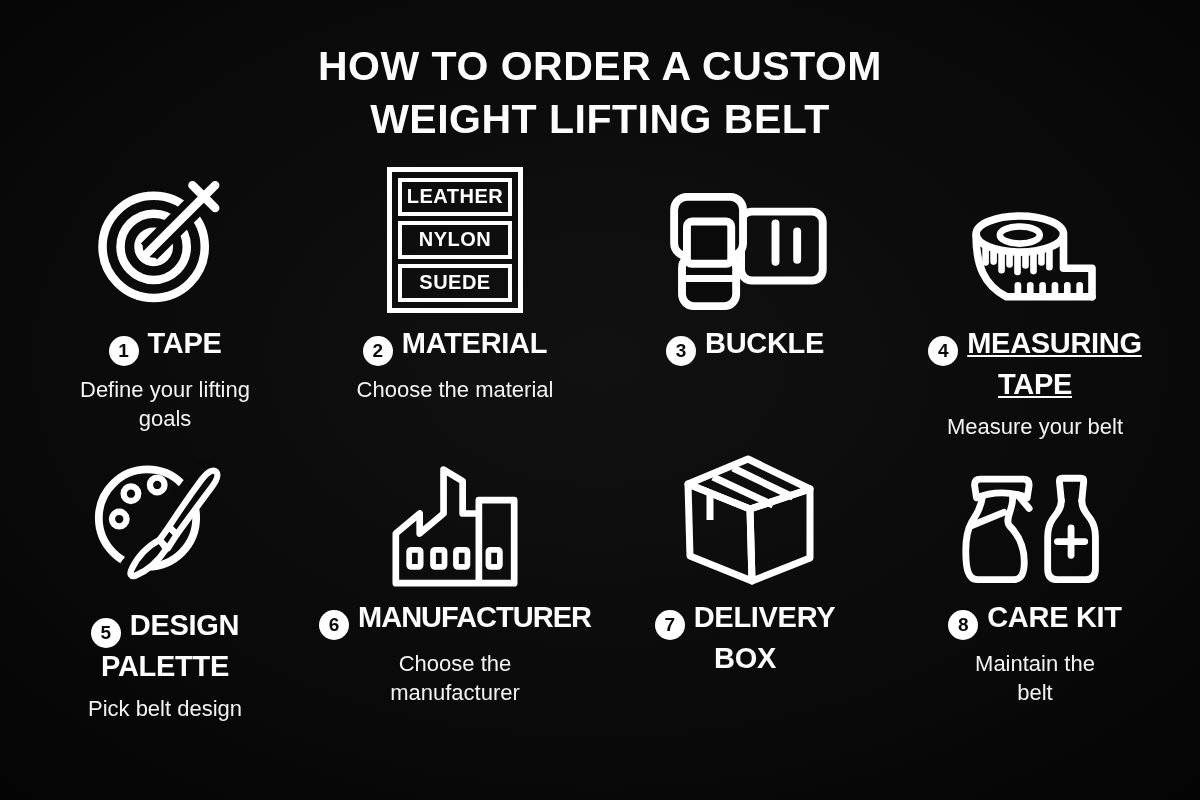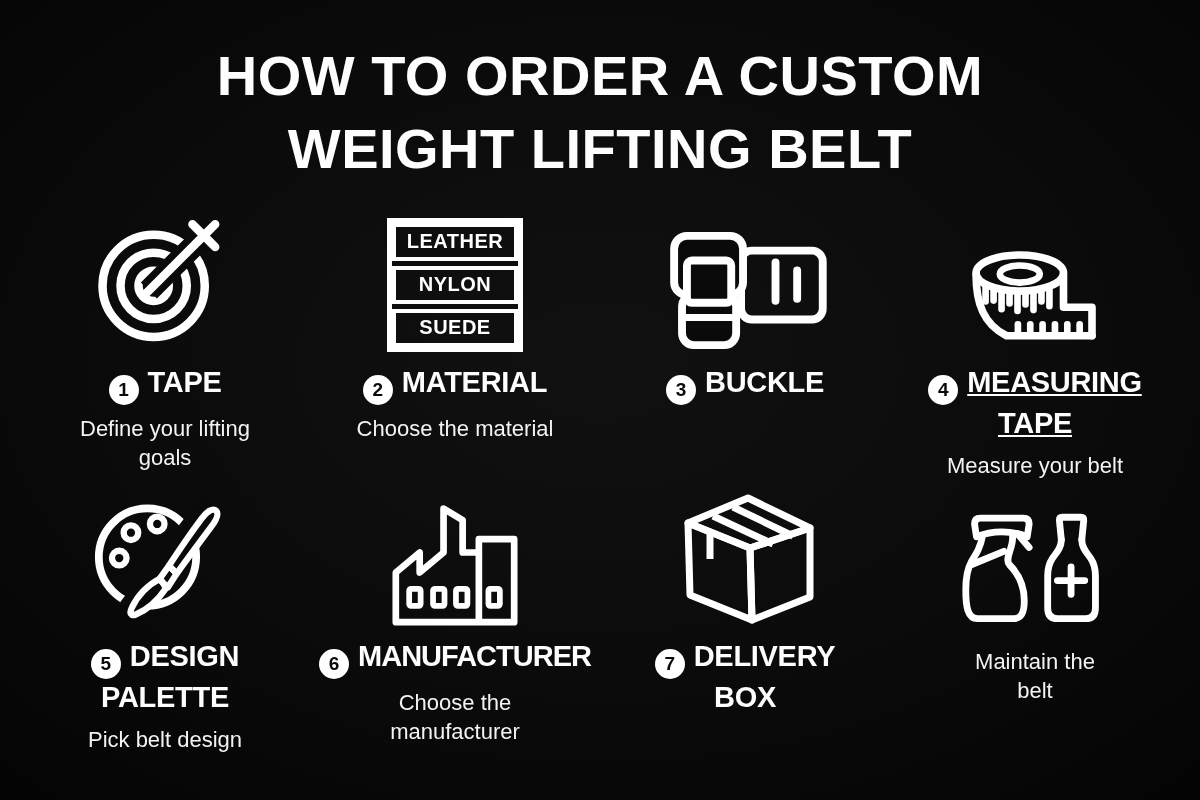--- a/index.html
+++ b/index.html
@@ -7,51 +7,51 @@
     width:1200px;height:800px;overflow:hidden;
     background:#050505;
     font-family:"Liberation Sans", sans-serif;
   }
   .canvas{
     position:relative;width:1200px;height:800px;color:#fff;
     background:radial-gradient(ellipse 900px 600px at 50% 45%, #111111 0%, #0a0a0a 60%, #040404 100%);
   }
   .title{
     padding-top:40px;text-align:center;font-weight:700;
-    font-size:56px;line-height:1.3;letter-spacing:.5px;color:#fdfdfd;
+    font-size:41px;line-height:1.3;letter-spacing:.5px;color:#fdfdfd;
   }
   .grid{
     width:1160px;margin:24px auto 0;
     display:grid;grid-template-columns:repeat(4,1fr);row-gap:4px;
   }
   .step{display:flex;flex-direction:column;align-items:center;text-align:center;}
   .icon-box{height:142px;display:flex;align-items:flex-end;justify-content:center;margin-bottom:12px;}
   .icon-svg{stroke:#fff;fill:none;}
   .step-title{
     font-size:29px;font-weight:700;line-height:1.28;letter-spacing:-.3px;
     max-width:250px;color:#fdfdfd;
   }
   .step:nth-child(4) .step-title{max-width:225px;text-decoration:underline;}
-  .step:nth-child(5) .step-title{max-width:230px;}
+  .step:nth-child(5) .step-title{max-width:230px;margin-top:8px;}
   .step:nth-child(6) .step-title{max-width:315px;letter-spacing:-1px;}
   .step:nth-child(7) .step-title{max-width:230px;}
   .badge{
     display:inline-flex;align-items:center;justify-content:center;
     width:30px;height:30px;border-radius:50%;background:#fff;color:#0a0a0a;
     font-size:19px;font-weight:700;margin-right:9px;vertical-align:-4px;letter-spacing:0;
   }
   .step-desc{
     font-size:22px;font-weight:400;line-height:1.32;margin-top:9px;
     max-width:205px;color:#f3f3f3;
   }
   .step:nth-child(1) .step-desc{max-width:185px;}
   .step:nth-child(8) .step-desc{max-width:135px;}
   
   .material-box{
-    width:136px;border:5px solid #fff;box-sizing:border-box;
+    width:136px;border:5px solid #fff;padding:6px;box-sizing:border-box;
     display:flex;flex-direction:column;gap:5px;background:transparent;
   }
   .material-row{
     border:4px solid #fff;height:30px;display:flex;align-items:center;justify-content:center;
     font-size:20px;font-weight:700;letter-spacing:.5px;color:#fff;white-space:nowrap;
   }
 </style>
 </head>
 <body>
 
@@ -202,17 +202,18 @@
             <line x1="62" y1="30" x2="74" y2="44"></line>
             <path d="M26,33 C24,44 20,50 15,58 C10,67 9,75 9,87 C9,105 11,117 21,117 L58,117 C66,117 69,111 69,99 C69,84 64,72 54,62 C48,56 58,44 57,33"></path>
             <line x1="14" y1="62" x2="48" y2="48"></line>
             <path d="M107,36 L105,16 Q105,13 108,13 L127,13 Q130,13 130,16 L128,36"></path>
             <path d="M107,36 C107,45 102,49 98,55 C94,61 93,65 93,73 L93,106 C93,113 96,117 103,117 L132,117 C139,117 142,113 142,106 L142,73 C142,65 141,61 137,55 C133,49 128,45 128,36"></path>
             <line x1="103" y1="78" x2="131" y2="78"></line>
             <line x1="117" y1="64" x2="117" y2="92"></line>
           </g>
         </svg>
       </div>
+      <div class="step-title"><span class="badge">8</span><span>CARE KIT</span></div>
       <div class="step-desc">Maintain the belt</div>
     </div>
 
   </div>
 </div>
 
 </body></html>

